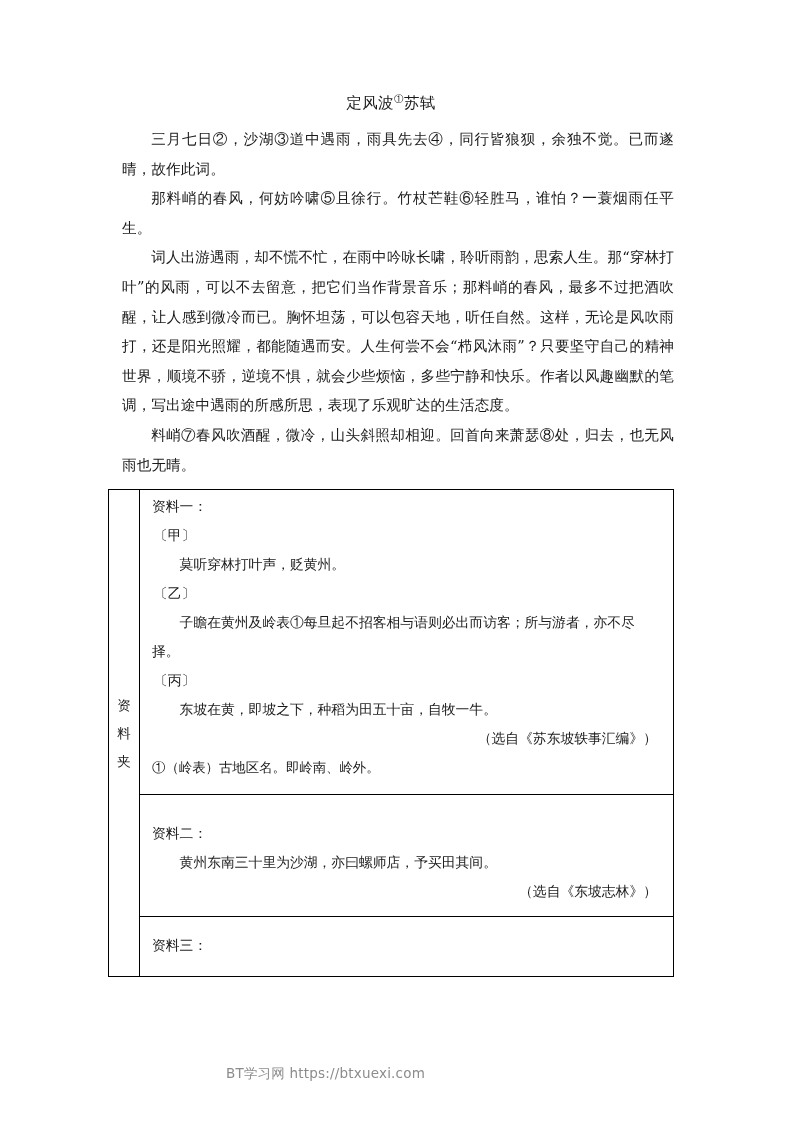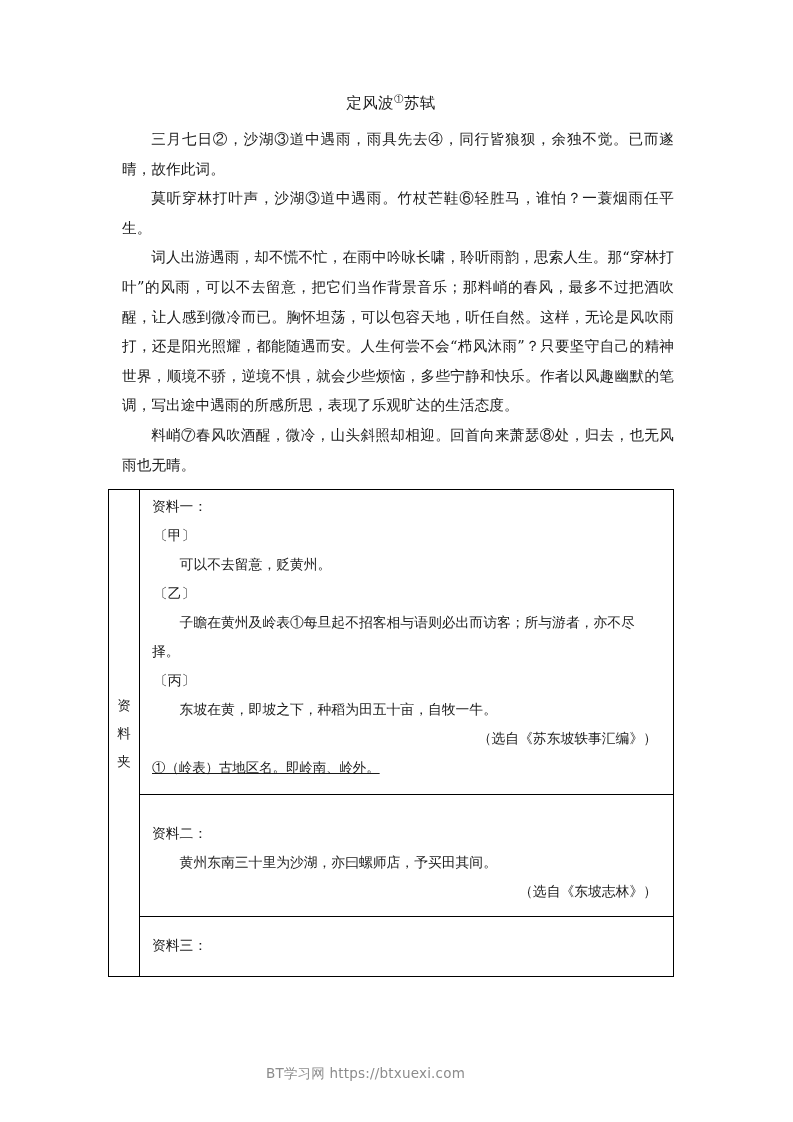--- a/index.html
+++ b/index.html
@@ -105,71 +105,69 @@
   .quote-line { text-indent: 2em; }
   .source-line {
     text-align: right;
     padding-right: 4px;
   }
   .underlined {
     text-underline-offset: 3px;
   }
   .note-small {
     font-size: 13.4px;
-    text-decoration: underline;
   }
   td.row2 { padding: 24px 12px 10px 12px; }
   td.row3 { padding: 14px 12px 16px 12px; }
 
   
   .footer {
     position: absolute;
     left: 0;
     top: 1065px;
     width: 651px;
     text-align: center;
     font-family: "DejaVu Sans", "Liberation Sans", sans-serif;
     font-size: 13.5px;
     color: #8c8c8c;
     letter-spacing: 0.2px;
-    margin-left: 40px;
   }
 </style>
 </head>
 <body>
 
 <div class="page">
 
   <div class="content">
 
     <div class="doc-title"><span>定风波</span><sup class="fn">①</sup><span>苏轼</span></div>
 
     <p class="body-par indent">三月七日②，沙湖③道中遇雨，雨具先去④，同行皆狼狈，余独不觉。已而遂晴，故作此词。</p>
 
-    <p class="body-par indent">莫听穿林打叶声，沙湖③道中遇雨。竹杖芒鞋⑥轻胜马，谁怕？一蓑烟雨任平生。</p>
+    <p class="body-par indent">那料峭的春风，何妨吟啸⑤且徐行。竹杖芒鞋⑥轻胜马，谁怕？一蓑烟雨任平生。</p>
     <p class="body-par indent">词人出游遇雨，却不慌不忙，在雨中吟咏长啸，聆听雨韵，思索人生。那“穿林打叶”的风雨，可以不去留意，把它们当作背景音乐；那料峭的春风，最多不过把酒吹醒，让人感到微冷而已。胸怀坦荡，可以包容天地，听任自然。这样，无论是风吹雨打，还是阳光照耀，都能随遇而安。人生何尝不会“栉风沐雨”？只要坚守自己的精神世界，顺境不骄，逆境不惧，就会少些烦恼，多些宁静和快乐。作者以风趣幽默的笔调，写出途中遇雨的所感所思，表现了乐观旷达的生活态度。</p>
 
     <p class="body-par indent">料峭⑦春风吹酒醒，微冷，山头斜照却相迎。回首向来萧瑟⑧处，归去，也无风雨也无晴。</p>
 
 
     <table class="material-table">
       <tbody>
           <tr>
         <td class="side-label" rowspan="3">
           <span class="vtext">
             <span>资</span>
             <span>料</span>
             <span>夹</span>
           </span>
         </td>
         <td class="cell-body">
           <p class="lbl">资料一：</p>
 
           <p class="bracket">〔甲〕</p>
-          <p class="quote-line">可以不去留意，贬黄州。</p>
+          <p class="quote-line">莫听穿林打叶声，贬黄州。</p>
 
           <p class="bracket">〔乙〕</p>
           <p class="quote-line"><span class="underlined">子瞻在黄州及岭表①每旦起不招客相与语则必出而访客；</span><span>所与游者，亦不尽择。</span></p>
 
           <p class="bracket">〔丙〕</p>
           <p class="quote-line">东坡在黄，即坡之下，种稻为田五十亩，自牧一牛。</p>
 
           <p class="source-line">（选自《苏东坡轶事汇编》）</p>
           <p class="note-small">①（岭表）古地区名。即岭南、岭外。</p>
         </td>

